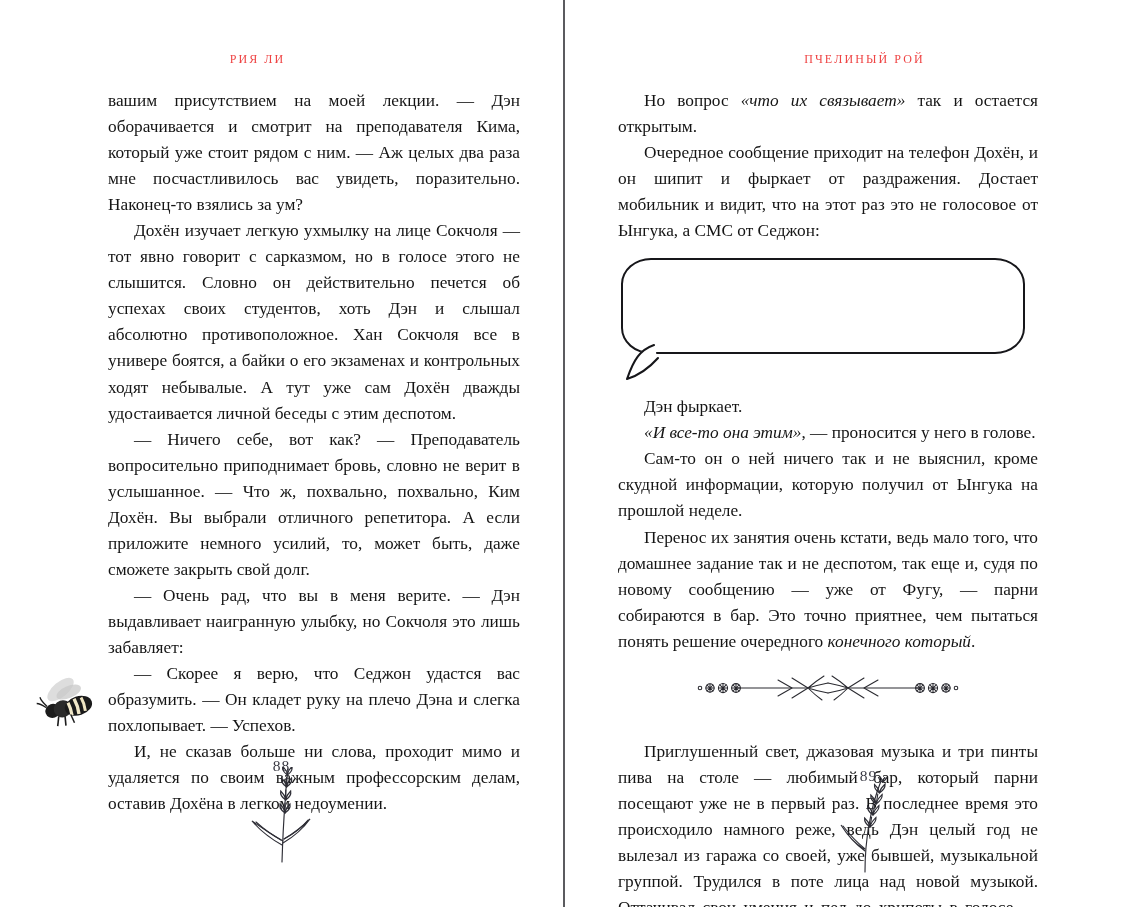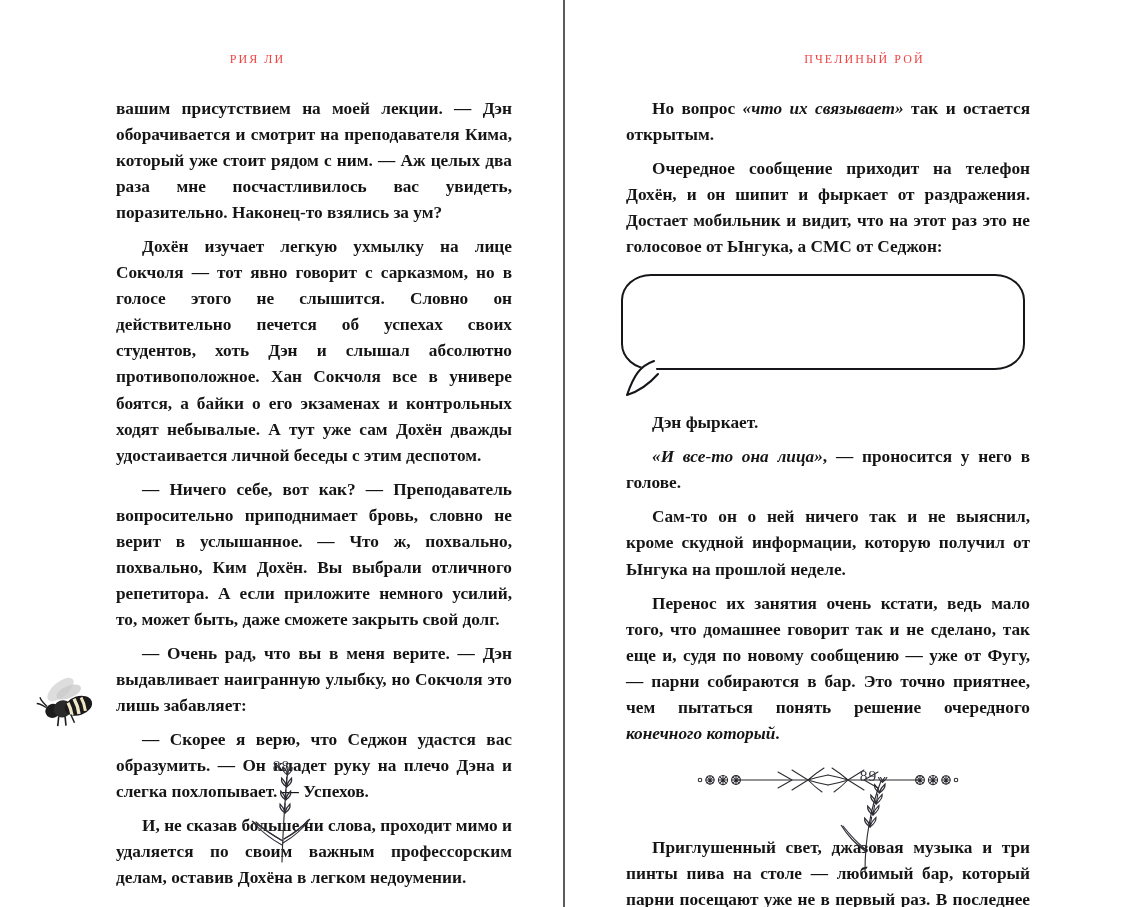--- a/index.html
+++ b/index.html
@@ -64,23 +64,22 @@
     text-justify: inter-word;
     hyphens: manual;
     color: #151515;
   }
   .page-left .column  { left: 108px; width: 412px; }
   .page-right .column { left: 618px; width: 420px; }
   
   .page-right .column { left: 53px; width: 420px; }
 
   .column p {
-    margin: 8px;
+    margin: 0;
     text-indent: 26px;
-    font-weight: bold;
   }
   .column p.noindent { text-indent: 0; }
   .column p em { font-style: italic; }
 
   
   .bubble-wrap {
     position: relative;
     margin: 14px 0 12px 0;
     height: 124px;
   }
@@ -254,23 +253,23 @@
         <p><span>Но вопрос </span><em>«что их связывает»</em><span> так и остается открытым.</span></p>
         <p><span>Очередное сообщение приходит на телефон Дохён, и он шипит и фыркает от раздражения. Достает мобильник и видит, что на этот раз это не голосовое от Ынгука, а СМС от Седжон:</span></p>
         <div class="bubble-wrap">
           <div class="bubble"></div>
           <div class="bubble-tail"><svg width="52" height="40" viewBox="0 0 52 40">
               <path d="M30 2 C16 6 8 16 2 37 C14 33 24 26 32 17 Z" fill="#ffffff"></path>
               <path d="M29 3 C15 8 9 17 2 37 C15 33 25 25 33 16" fill="none" stroke="#16161a" stroke-width="2.1" stroke-linejoin="round" stroke-linecap="round"></path>
             </svg></div>
         </div>
         <p><span>Дэн фыркает.</span></p>
-        <p><em>«И все-то она лица»</em><span>, — проносится у него в голове.</span></p>
+        <p><em>«И все-то она этим»</em><span>, — проносится у него в голове.</span></p>
         <p><span>Сам-то он о ней ничего так и не выяснил, кроме скудной информации, которую получил от Ынгука на прошлой неделе.</span></p>
-        <p><span>Перенос их занятия очень кстати, ведь мало того, что домашнее говорит так и не сделано, так еще и, судя по новому сообщению — уже от Фугу, — парни собираются в бар. Это точно приятнее, чем пытаться понять решение очередного </span><em>конечного который</em><span>.</span></p>
+        <p><span>Перенос их занятия очень кстати, ведь мало того, что домашнее задание так и не деспотом, так еще и, судя по новому сообщению — уже от Фугу, — парни собираются в бар. Это точно приятнее, чем пытаться понять решение очередного </span><em>конечного который</em><span>.</span></p>
         <div class="divider-orn"><svg width="300" height="34" viewBox="0 0 300 34">
             <g stroke="#2a2a30" fill="none" stroke-width="1.05" stroke-linecap="round">
               <path d="M58 17 L130 17"></path>
               <path d="M114 17 L100 9 M114 17 L100 25"></path>
               <path d="M130 17 L114 7 M130 17 L114 27"></path>
               <path d="M130 17 Q138 10 146 5 M130 17 Q140 14 150 12 M130 17 Q139 20 150 22 M130 17 Q137 24 144 29"></path>
               <g transform="translate(0,0)">
                 <circle cx="22" cy="17" r="1.8"></circle>
                 <g transform="translate(32,17)">
                   <circle r="4.2"></circle>

